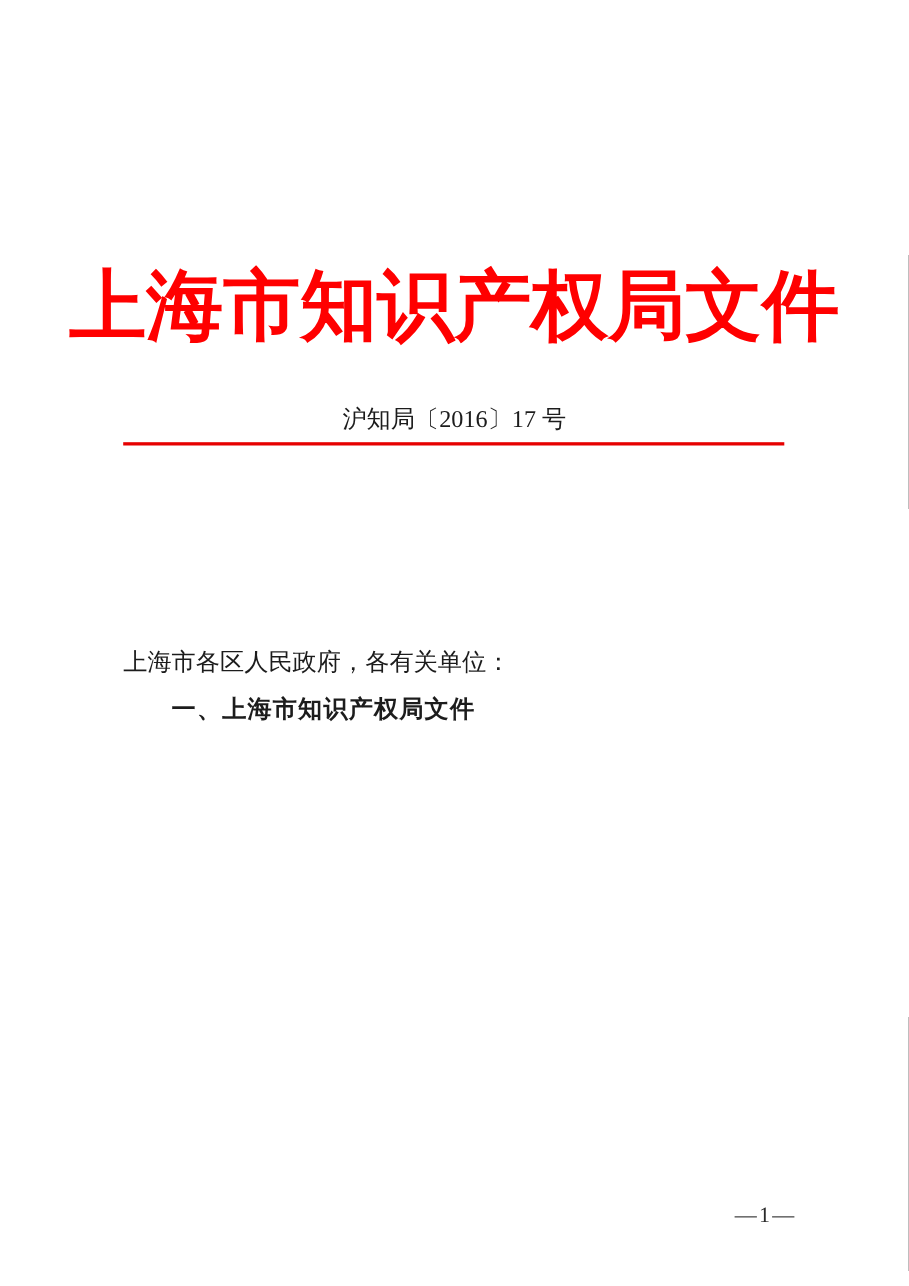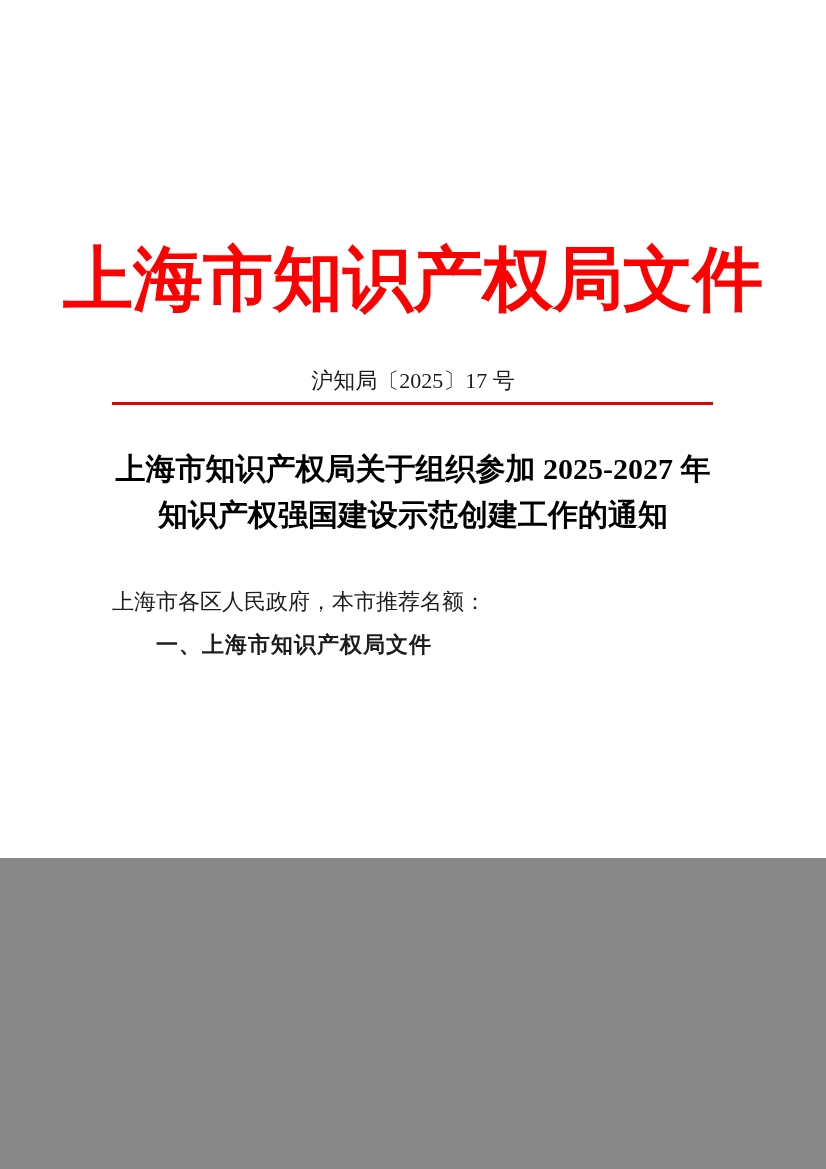--- a/index.html
+++ b/index.html
@@ -1,20 +1,20 @@
 <!DOCTYPE html>
 <html style="--letterhead-red: #ff0000; --divider-red: #e60000; --text-black: #1c1c1c;"><head>
 <meta charset="utf-8">
 <style>
   * { margin: 0; padding: 0; box-sizing: border-box; }
   html, body { background: #888; }
   .page {
     position: relative;
     width: 826px;
-    height: 858px;
+    height: 1169px;
     margin: 0 auto;
     background: #ffffff;
     overflow: hidden;
     font-family: "Liberation Serif", "DejaVu Serif", serif;
     color: var(--text-black, #1c1c1c);
     text-decoration: underline;
   }
   .letterhead {
     position: absolute;
     top: 234px;
@@ -93,29 +93,25 @@
     white-space: nowrap;
   }
 </style>
 </head>
 <body>
 
 <div class="page">
 
   <div class="letterhead">上海市知识产权局文件</div>
 
-  <div class="doc-number">沪知局〔2025〕17 号</div>
+  <div class="doc-number">沪知局〔2016〕17 号</div>
 
   <div class="red-line"></div>
 
-  <h1 class="doc-title">
-    <span class="title-line">上海市知识产权局关于组织参加 2025-2027 年</span>
-    <span class="title-line">知识产权强国建设示范创建工作的通知</span>
-  </h1>
 
   <div class="doc-body">
-    <p class="salutation">上海市各区人民政府，本市推荐名额：</p>
+    <p class="salutation">上海市各区人民政府，各有关单位：</p>
     <p class="section-heading">一、上海市知识产权局文件</p>
   </div>
 
   <div class="page-number">—1—</div>
 
 </div>
 
 </body></html>

